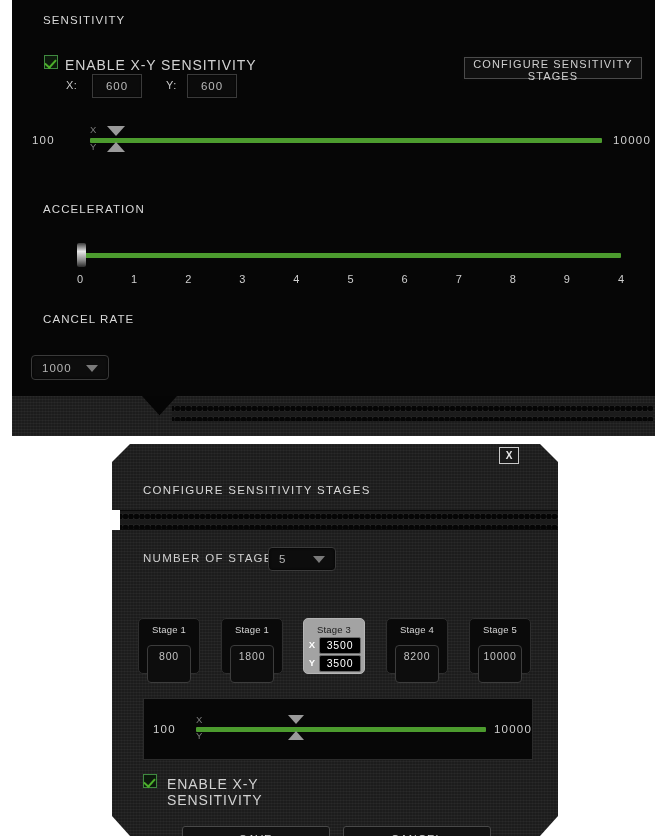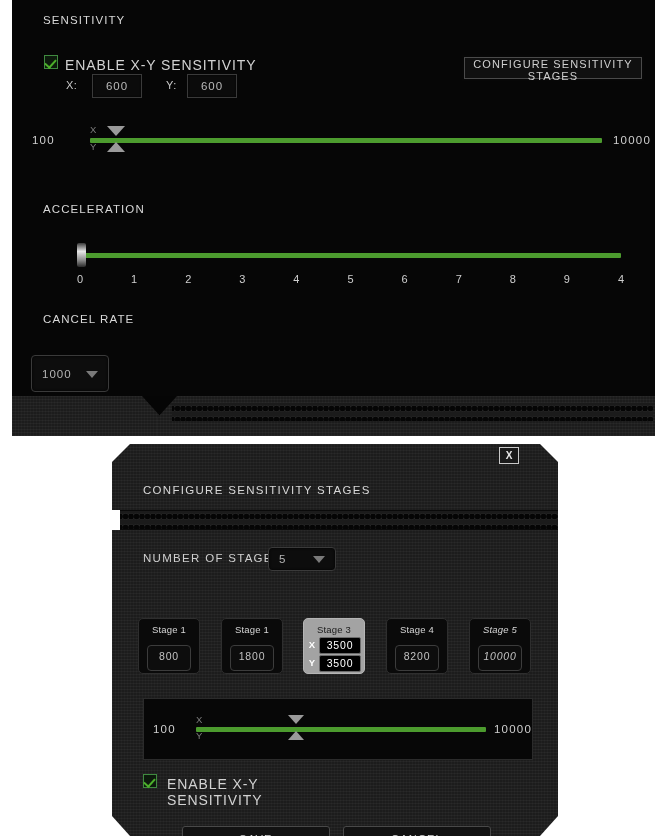--- a/index.html
+++ b/index.html
@@ -271,21 +271,21 @@
     position: absolute;
     left: 0; right: 0; top: 5px;
     text-align: center;
     color: #d6d6d6;
     font-size: 9.5px;
     letter-spacing: 0.2px;
   }
   .stage-card.selected .stage-name { color: #1a1a1a; }
   .stage-val {
     position: absolute;
-    left: 8px; right: 8px; top: 26px; height: 26px;
+    left: 8px; right: 8px; top: 26px; height: 38px;
     background: #0d0d0d;
     border: 1px solid #3c3c3c;
     border-radius: 4px;
     color: #c2c2c2;
     font-size: 10.5px;
     letter-spacing: 0.8px;
     text-align: center;
     line-height: 20px;
     box-sizing: border-box;
   }
@@ -383,21 +383,21 @@
         <div class="tick" style="left: 328.5px; top: 273px;">5</div>
         <div class="tick" style="left: 382.6px; top: 273px;">6</div>
         <div class="tick" style="left: 436.7px; top: 273px;">7</div>
         <div class="tick" style="left: 490.8px; top: 273px;">8</div>
         <div class="tick" style="left: 544.9px; top: 273px;">9</div>
         <div class="tick" style="left: 599px; top: 273px;">4</div>
       </div>
 
     <div class="section-title" style="left:31px; top:313px;">CANCEL RATE</div>
 
-    <div class="dropdown" style="left:19px; top:355px; width:78px; height:37px;">
+    <div class="dropdown" style="left:19px; top:355px; width:78px; height:25px;">
       <span class="dd-val">1000</span>
       <span class="dd-arrow"></span>
     </div>
   </div>
 
   <div id="main-footer">
     <div id="footer-left" class="minidots"></div>
     <div id="footer-right" class="minidots"></div>
     <div id="footer-hexstrip" class="hexbg"></div>
   </div>
@@ -437,21 +437,21 @@
           </div>
           <div class="stage-xy-row" style="top: 36px;">
             <span class="axl">Y</span>
             <span class="axv">3500</span>
           </div>
         </div>
         <div class="stage-card" style="left: 274px;">
           <div class="stage-name">Stage 4</div>
           <div class="stage-val">8200</div>
         </div>
-        <div class="stage-card" style="left: 357px; font-style: italic;">
+        <div class="stage-card" style="left: 357px;">
           <div class="stage-name">Stage 5</div>
           <div class="stage-val">10000</div>
         </div>
       </div>
 
     <div id="dlg-slider-box">
       <div class="slider-end" style="left:9px; top:24px;">100</div>
       <div class="slider-rail" style="left:52px; top:28px; width:290px;"></div>
       <div class="slider-end" style="left:350px; top:24px;">10000</div>
       <div class="axis-tag" style="left:52px; top:15px;">X</div>

